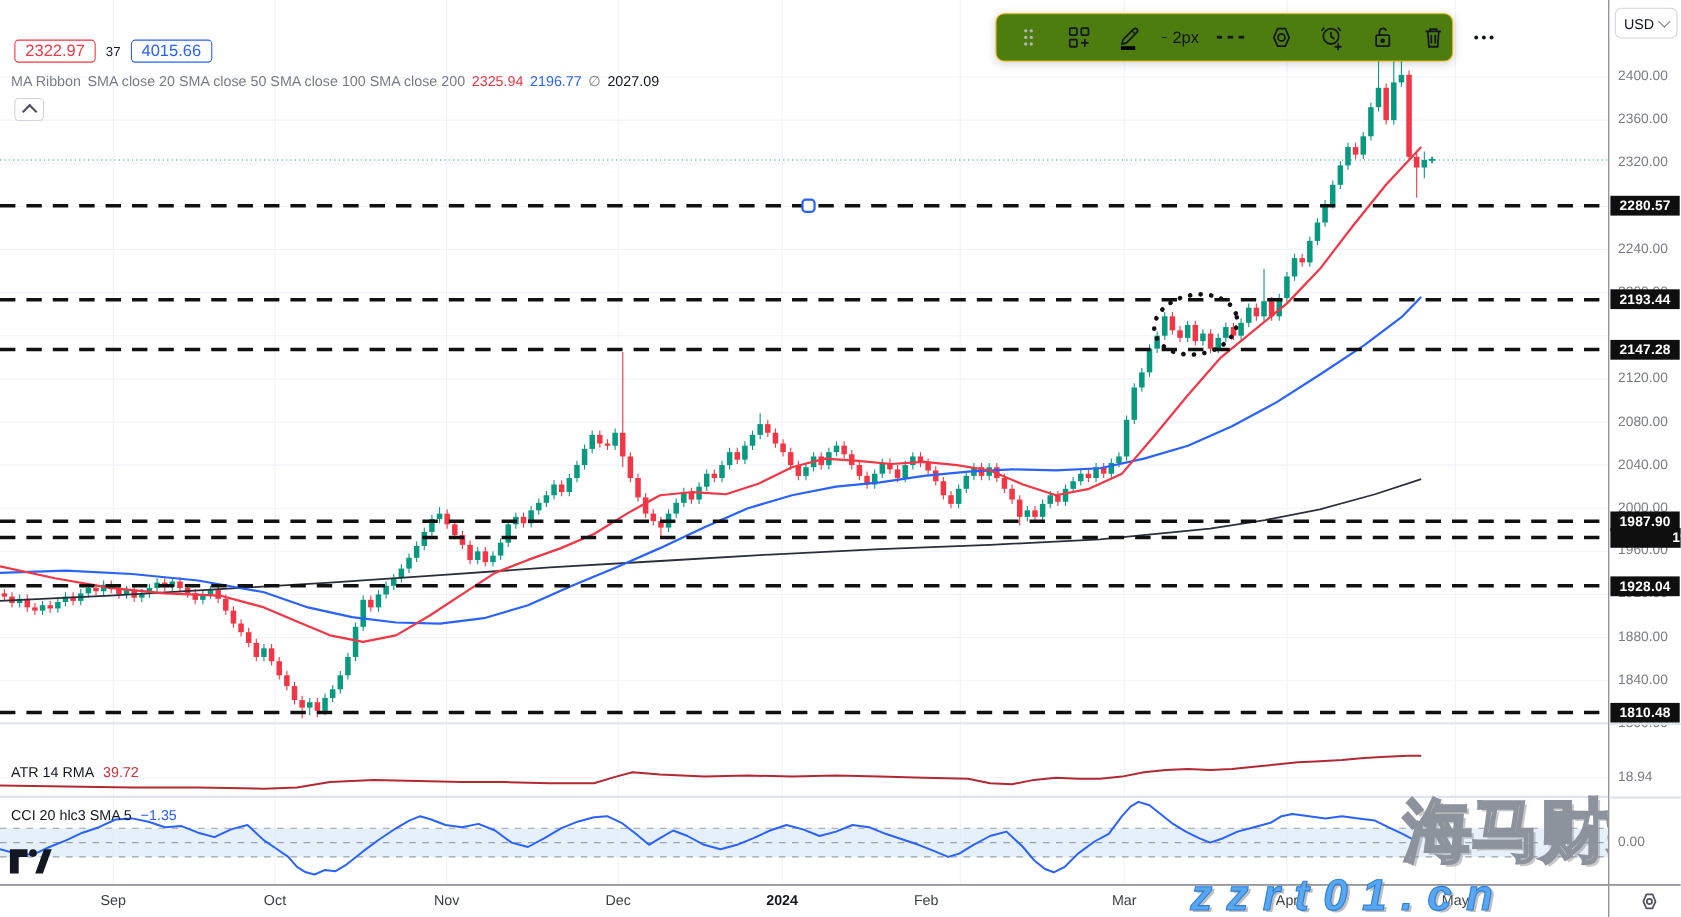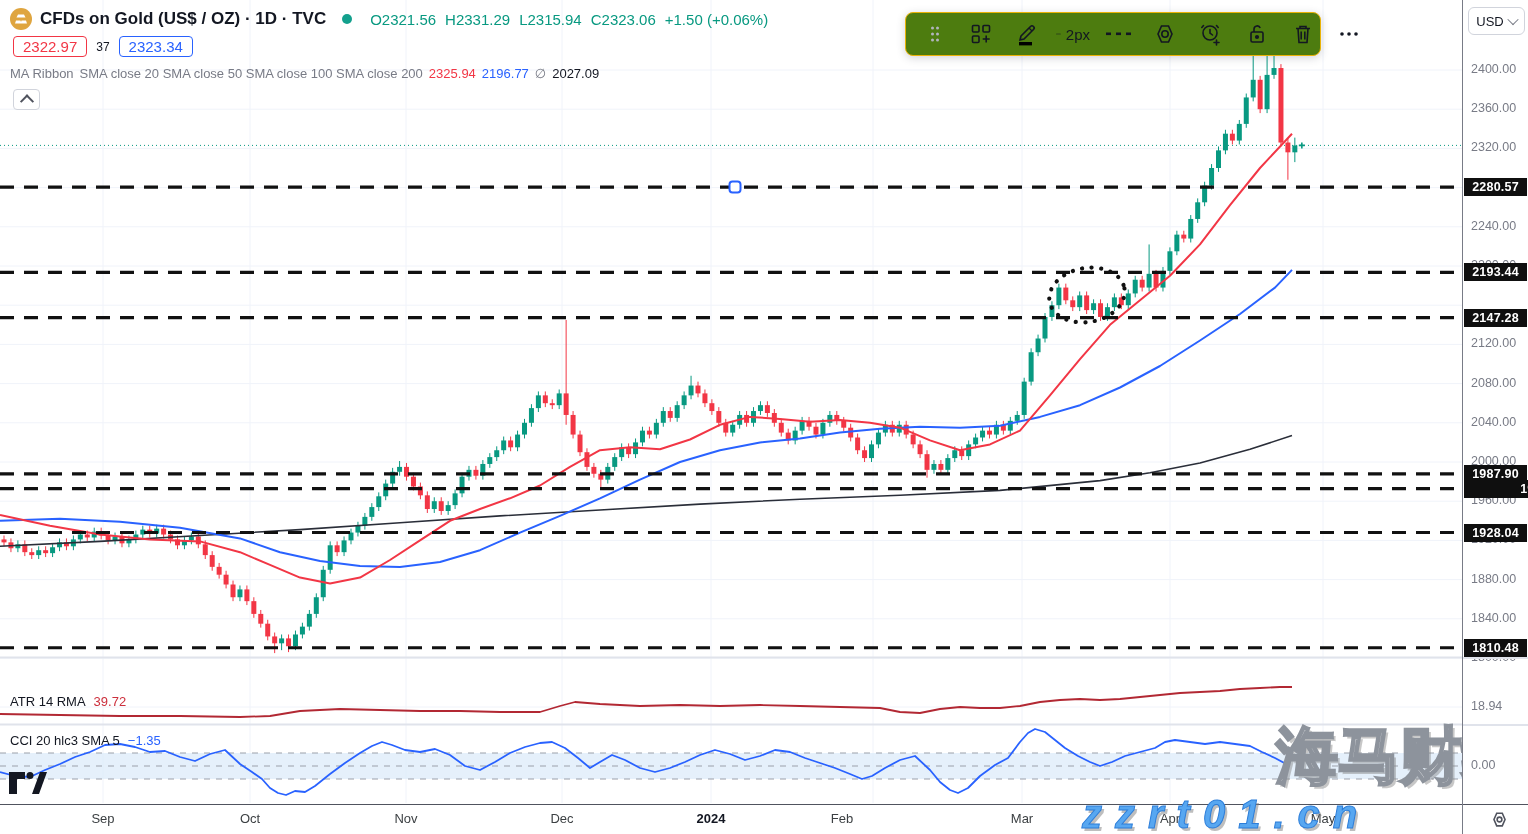--- a/index.html
+++ b/index.html
@@ -477,41 +477,25 @@
       <line x1="0" y1="317.6655999999998" x2="1462" y2="317.6655999999998" stroke="#111111" stroke-width="3.2" stroke-dasharray="14 10"></line>
       <line x1="0" y1="473.8579999999999" x2="1462" y2="473.8579999999999" stroke="#111111" stroke-width="3.2" stroke-dasharray="14 10"></line>
       <line x1="0" y1="488.705" x2="1462" y2="488.705" stroke="#111111" stroke-width="3.2" stroke-dasharray="14 10"></line>
       <line x1="0" y1="532.5208" x2="1462" y2="532.5208" stroke="#111111" stroke-width="3.2" stroke-dasharray="14 10"></line>
       <line x1="0" y1="647.7296" x2="1462" y2="647.7296" stroke="#111111" stroke-width="3.2" stroke-dasharray="14 10"></line>
       <rect x="729.5" y="181.54139999999984" width="11" height="11" rx="3" fill="#fff" stroke="#2962FF" stroke-width="2"></rect>
       <ellipse cx="1087" cy="295" rx="38" ry="27" transform="rotate(-10 1087 295)" fill="none" stroke="#111111" stroke-width="4.2" stroke-dasharray="0.1 9.5" stroke-linecap="round"></ellipse>
       <path d="M1301.8400000000001 142.40120000000005 v6 M1298.8400000000001 145.40120000000005 h6" stroke="#089981" stroke-width="1.6"></path>
     </svg>
 
-  <div class="hdr">
-    <span class="coin">
-      <svg width="14" height="14" viewBox="0 0 14 14">
-          <path d="M4 2.5 h6 l1.5 3 h-9 z M2 8.5 h4.5 l1 3 h-6.5 z M7.5 8.5 h4.5 l1 3 h-6.5 z" fill="#fff"></path>
-        </svg>
-    </span>
-    <span class="title">CFDs on Gold (US$ / OZ) · 1D · TVC</span>
-    <span class="mdot"></span>
-    <span class="ohlc">
-      <span>O2321.56</span>
-      <span>H2331.29</span>
-      <span>L2315.94</span>
-      <span>C2323.06</span>
-      <span>+1.50 (+0.06%)</span>
-    </span>
-  </div>
 
   <div class="quote">
     <span class="qbox bid">2322.97</span>
     <span class="spread">37</span>
-    <span class="qbox ask">2323.34</span>
+    <span class="qbox ask">4015.66</span>
   </div>
 
   <div class="ribbon">
     <span>MA Ribbon</span>
     <span>SMA close 20 SMA close 50 SMA close 100 SMA close 200</span>
     <span class="v20">2325.94</span>
     <span class="v50">2196.77</span>
     <span class="v100">∅</span>
     <span class="v200">2027.09</span>
   </div>

